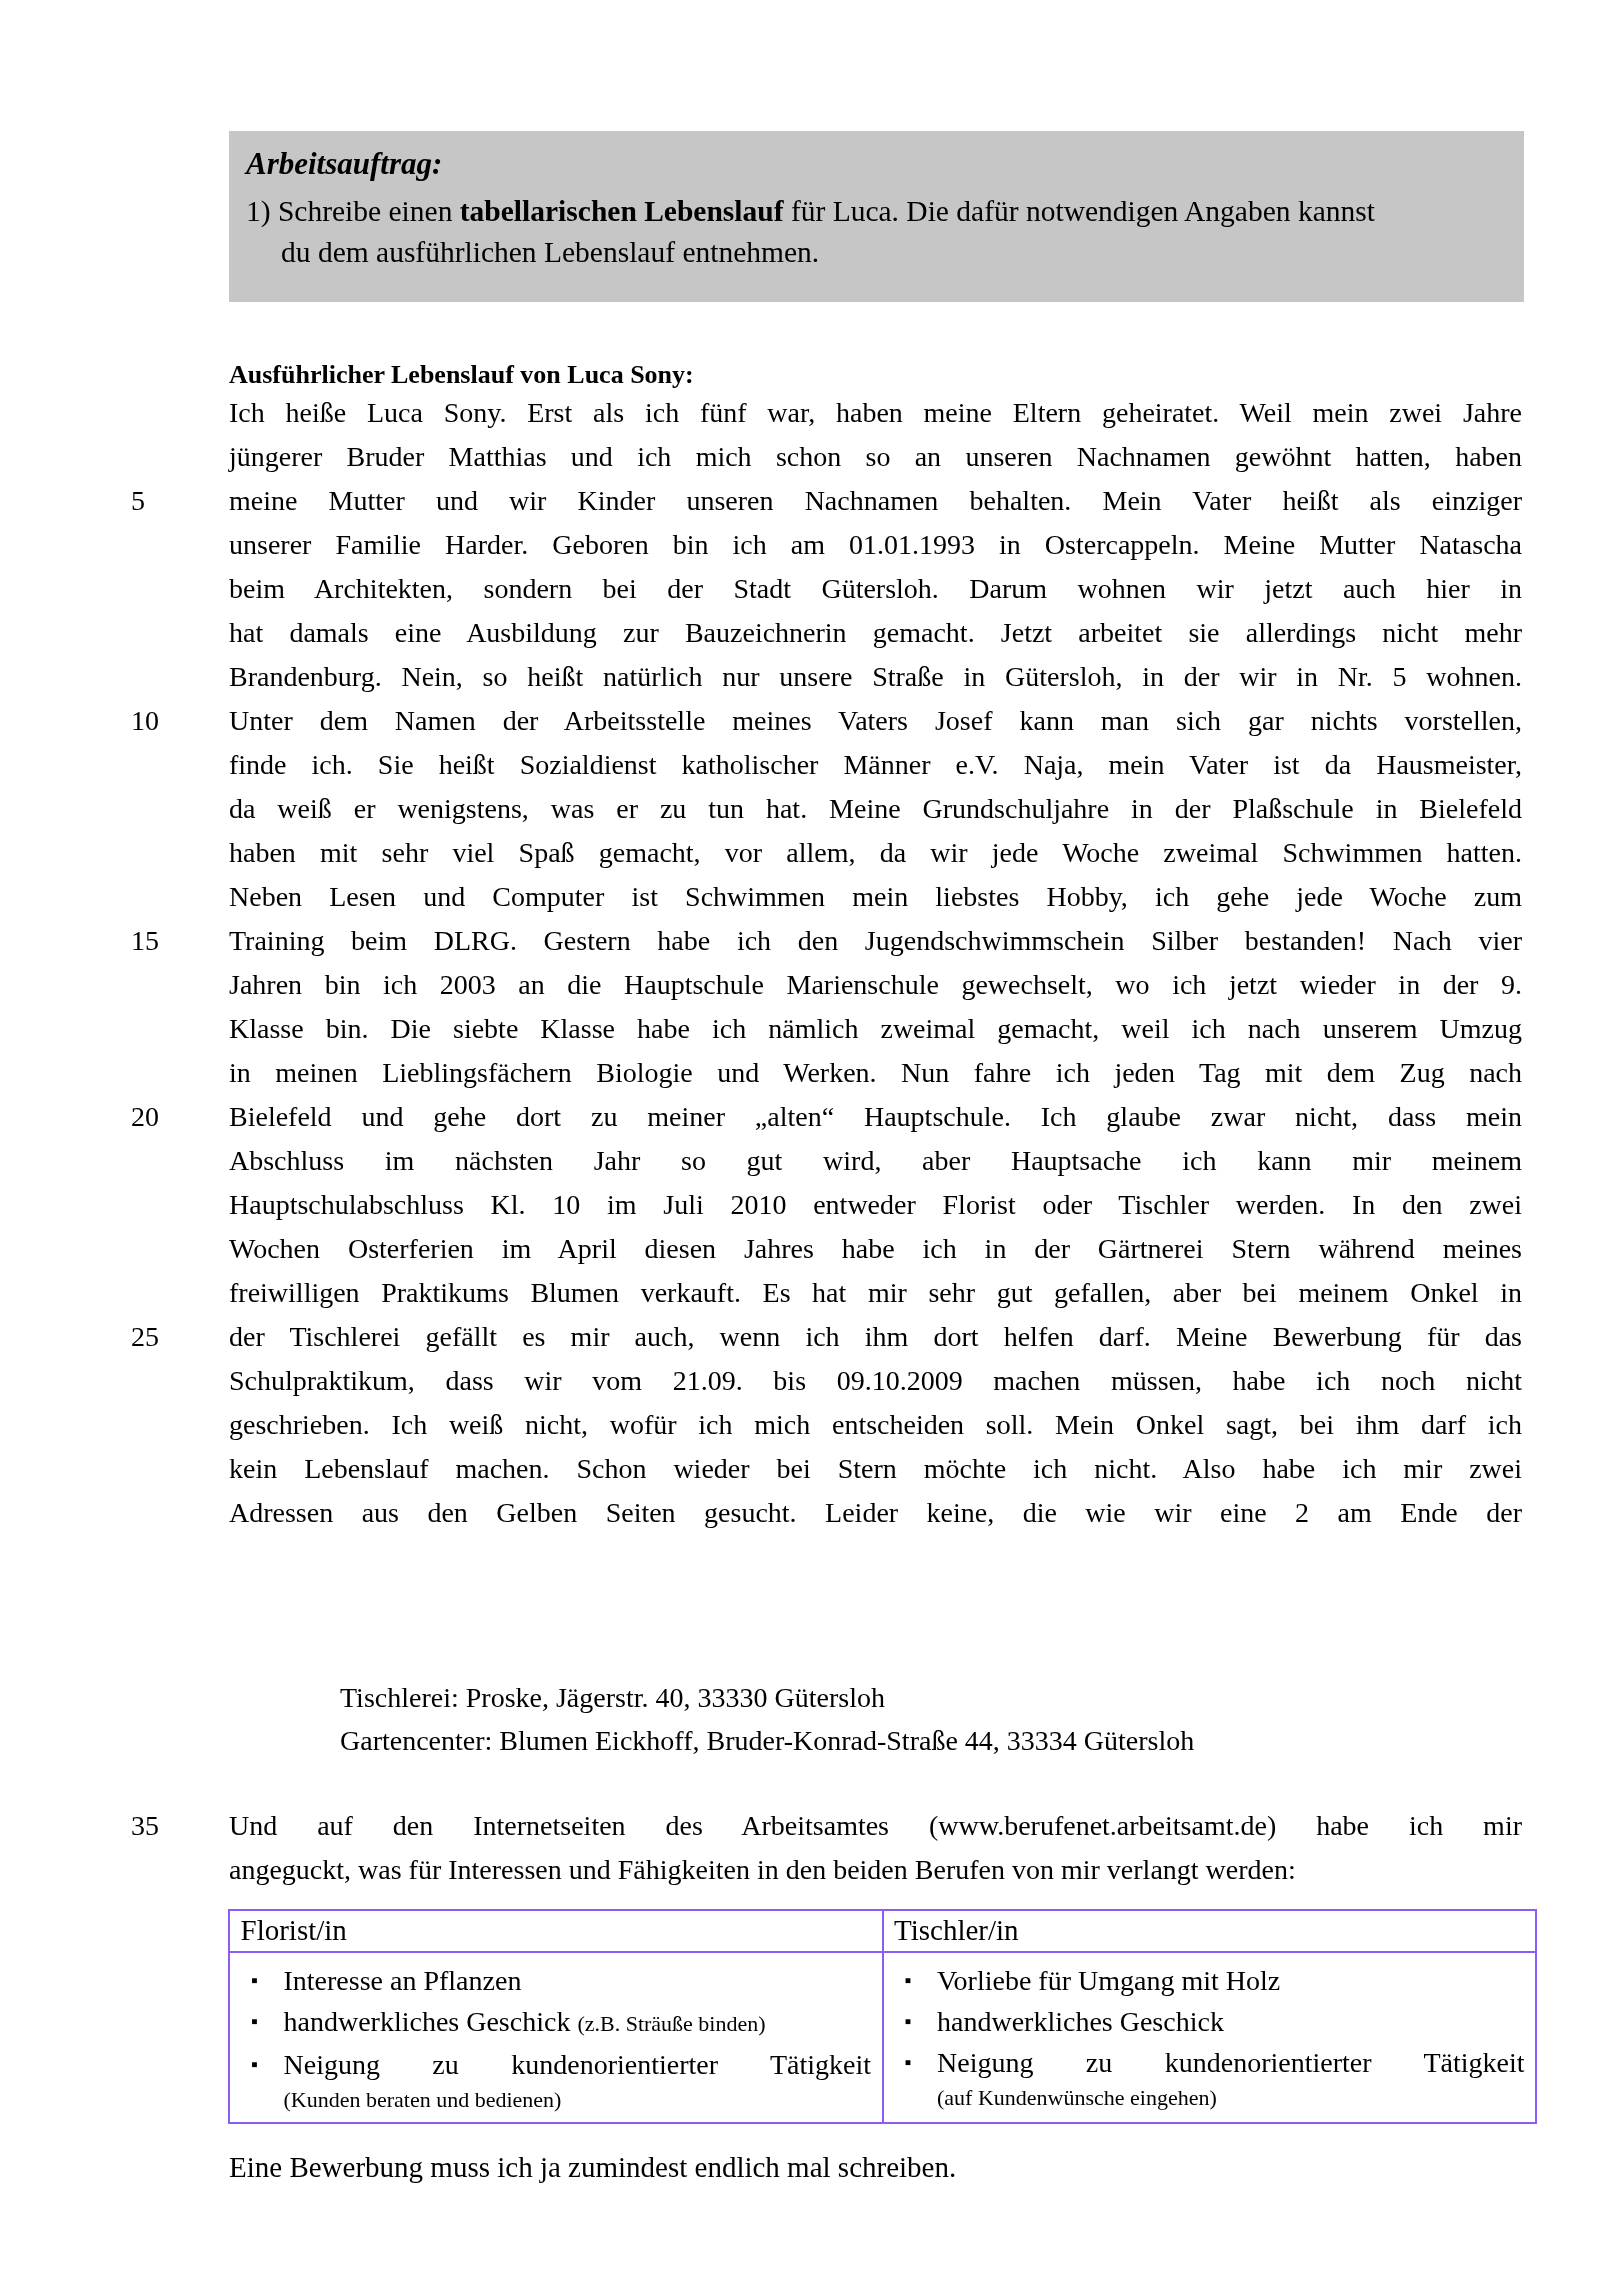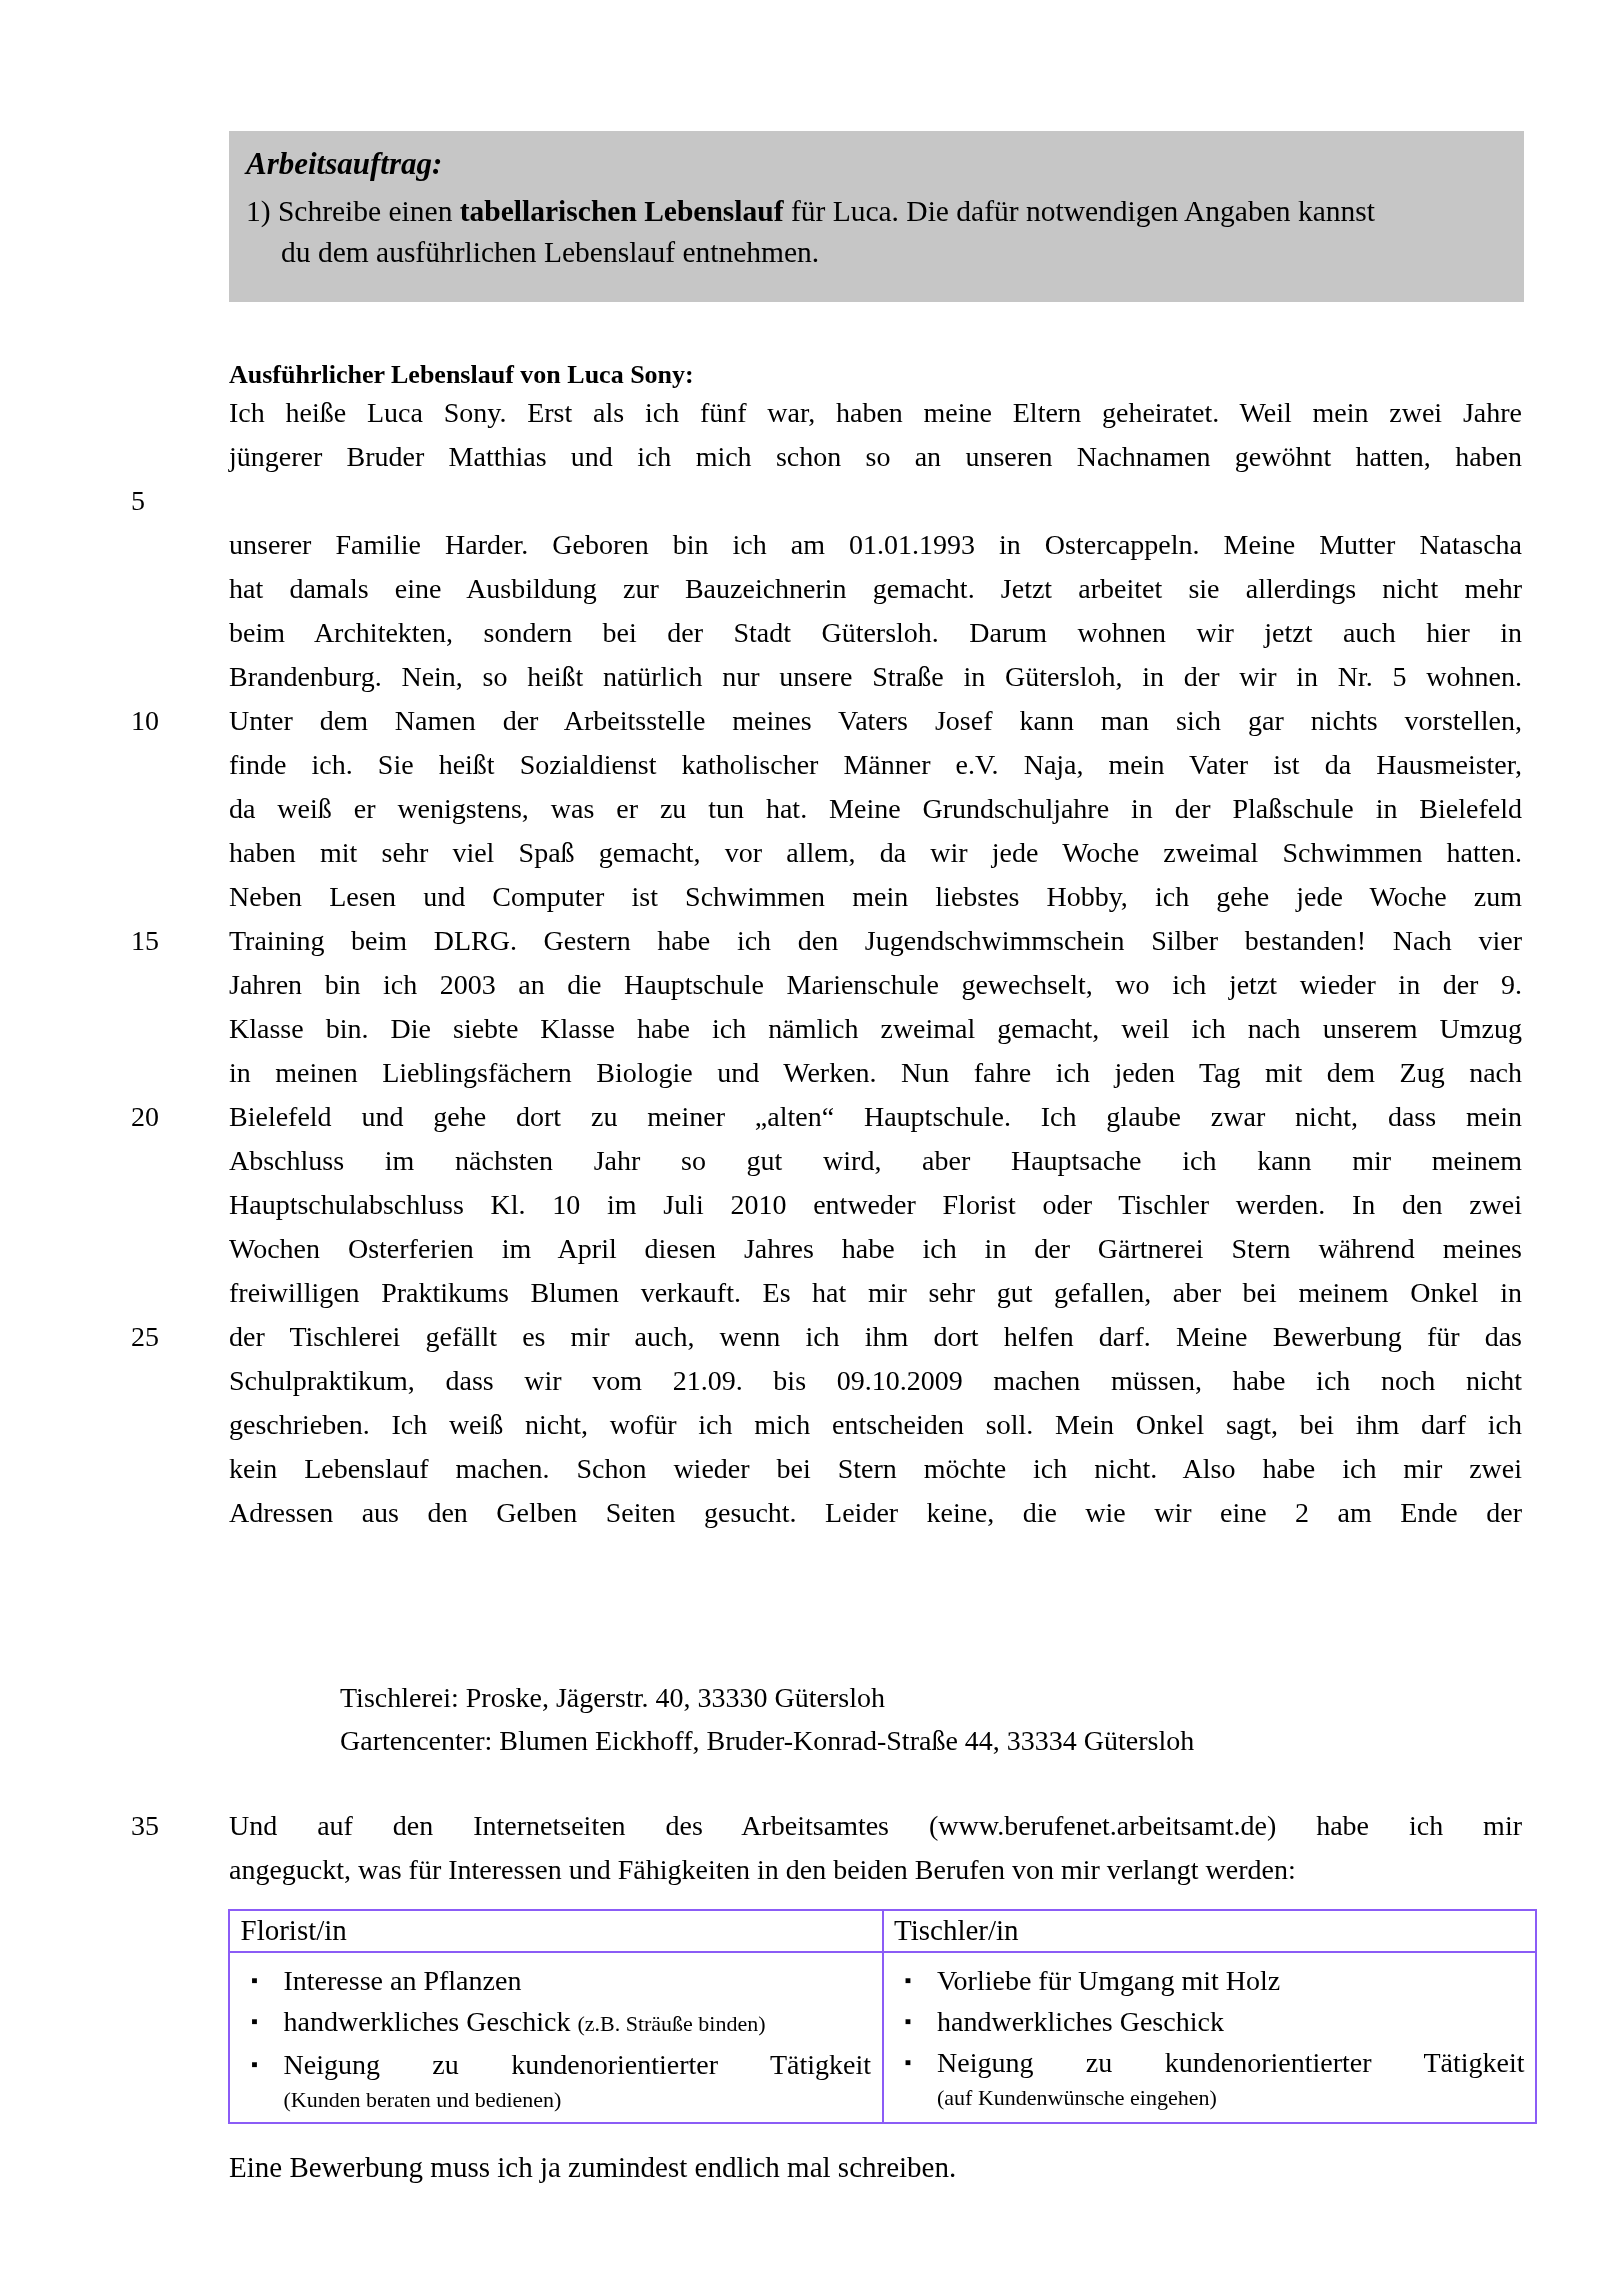--- a/index.html
+++ b/index.html
@@ -64,35 +64,36 @@
           <span class="line-text">Ich heiße Luca Sony. Erst als ich fünf war, haben meine Eltern geheiratet. Weil mein zwei Jahre</span>
         </div>
 
         <div class="essay-line">
           <span class="line-num"></span>
           <span class="line-text">jüngerer Bruder Matthias und ich mich schon so an unseren Nachnamen gewöhnt hatten, haben</span>
         </div>
 
         <div class="essay-line">
           <span class="line-num">5</span>
+          <span class="line-text">meine Mutter und wir Kinder unseren Nachnamen behalten. Mein Vater heißt als einziger</span>
         </div>
 
         <div class="essay-line">
           <span class="line-num"></span>
           <span class="line-text">unserer Familie Harder. Geboren bin ich am 01.01.1993 in Ostercappeln. Meine Mutter Natascha</span>
         </div>
 
         <div class="essay-line">
           <span class="line-num"></span>
+          <span class="line-text">beim Architekten, sondern bei der Stadt Gütersloh. Darum wohnen wir jetzt auch hier in</span>
+        </div>
+
+        <div class="essay-line">
+          <span class="line-num"></span>
           <span class="line-text">hat damals eine Ausbildung zur Bauzeichnerin gemacht. Jetzt arbeitet sie allerdings nicht mehr</span>
-        </div>
-
-        <div class="essay-line">
-          <span class="line-num"></span>
-          <span class="line-text">beim Architekten, sondern bei der Stadt Gütersloh. Darum wohnen wir jetzt auch hier in</span>
         </div>
 
         <div class="essay-line">
           <span class="line-num"></span>
           <span class="line-text">Brandenburg. Nein, so heißt natürlich nur unsere Straße in Gütersloh, in der wir in Nr. 5 wohnen.</span>
         </div>
 
         <div class="essay-line">
           <span class="line-num">10</span>
           <span class="line-text">Unter dem Namen der Arbeitsstelle meines Vaters Josef kann man sich gar nichts vorstellen,</span>

